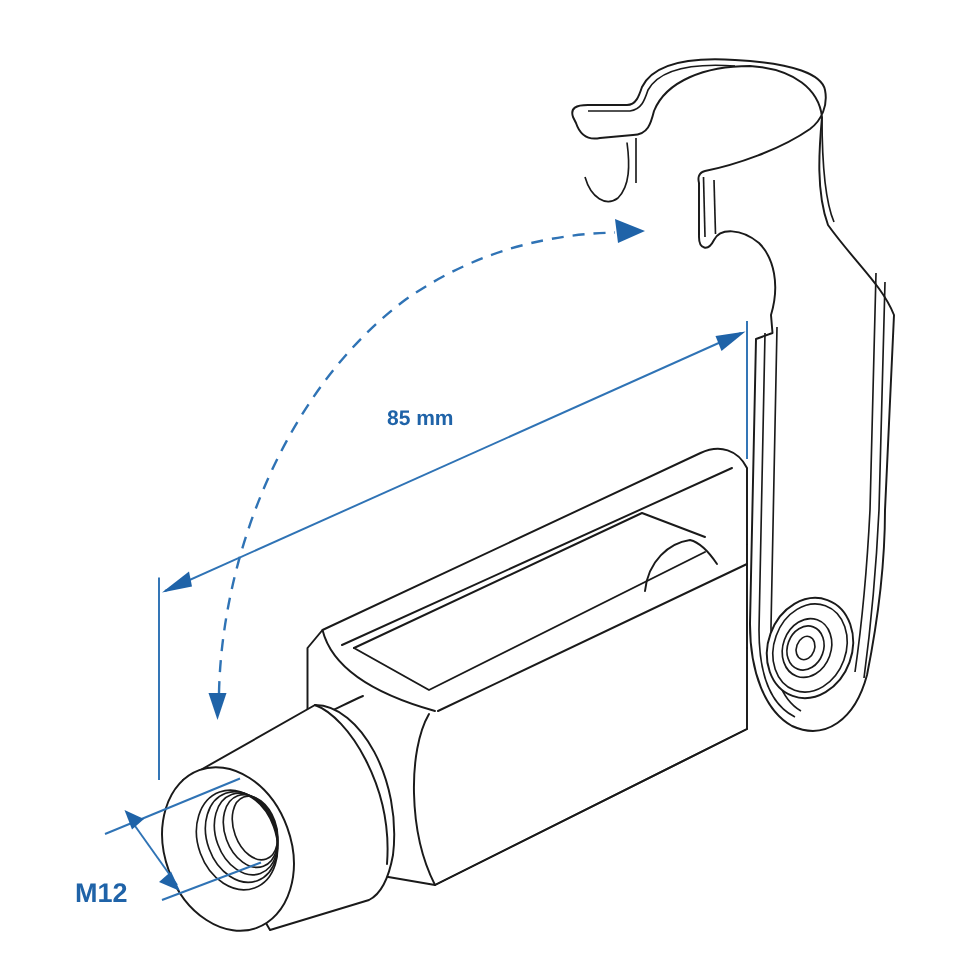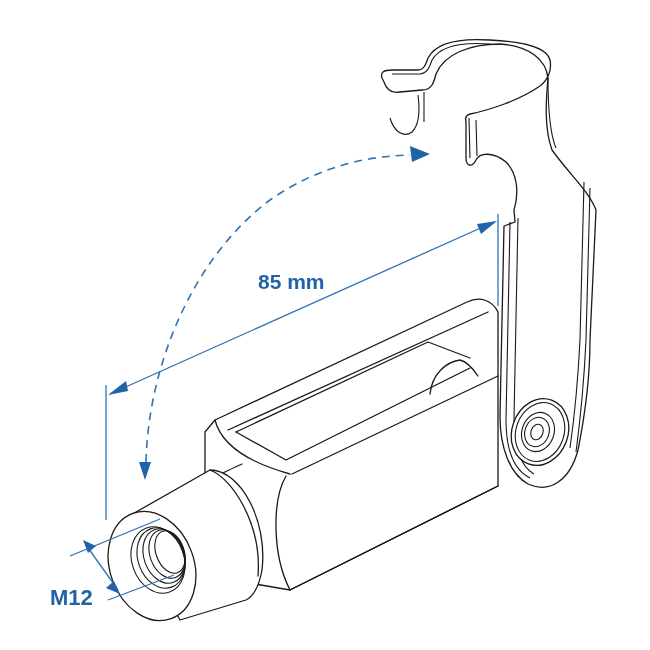--- a/index.html
+++ b/index.html
@@ -11,22 +11,22 @@
     .dim { fill: none; stroke: #2f73b5; stroke-width: 1.3; }
     .dash { fill: none; stroke: #2f73b5; stroke-width: 1.6; stroke-dasharray: 8 6; }
     .arrow { fill: #1f63a8; stroke: none; }
     .label {
       position: absolute;
       font-family: "Liberation Sans", sans-serif;
       font-weight: bold;
       color: #1f63a8;
       white-space: nowrap;
     }
-    #len-label { left: 258px; top: 270px; font-size: 21px; }
-    #thread-label { left: 50px; top: 585px; font-size: 22px; }
+    #len-label { left: 258px; top: 270px; font-size: 14px; }
+    #thread-label { left: 50px; top: 585px; font-size: 18px; }
   </style>
 </head>
 <body>
 
 <svg id="canvas" viewBox="0 0 650 650" xmlns="http://www.w3.org/2000/svg">
 
   <g>
 
     <path class="part" d="M382,78 C380,72 384,70 392,70 L418,70 C424,70 426,64 428,58
                           C436,42 460,38 490,40 C530,42 548,50 550,60

